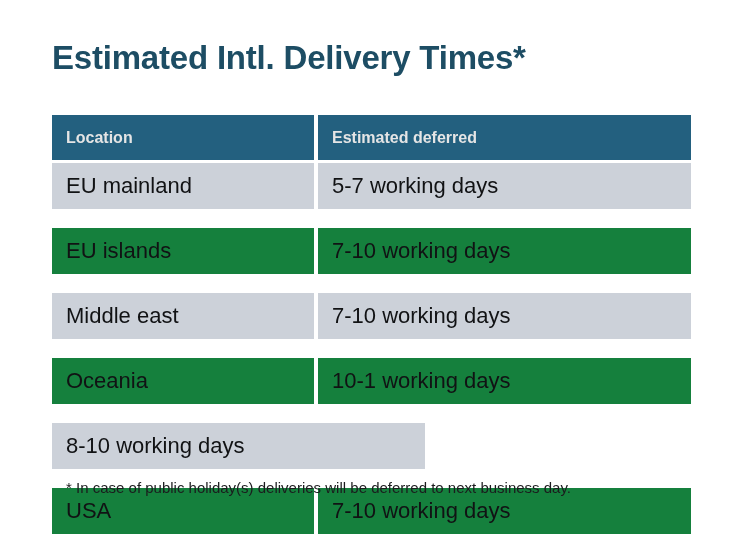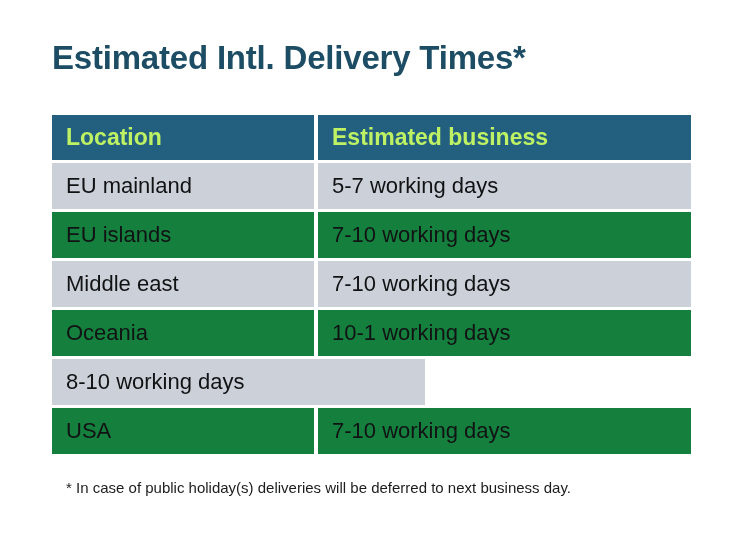--- a/index.html
+++ b/index.html
@@ -32,21 +32,21 @@
   }
   .delivery-table {
     position: absolute;
     left: 52px;
     top: 115px;
     width: 639px;
   }
   .table-row {
     display: flex;
     width: 100%;
-    margin-bottom: 3px;
+    margin-bottom: 19px;
   }
   .table-row:last-child {
     margin-bottom: 6px;
   }
   .cell {
     box-sizing: border-box;
     padding: 0 14px;
     display: flex;
     align-items: center;
     font-size: 22px;
@@ -59,23 +59,23 @@
     width: 262px;
     flex: 0 0 262px;
     margin-right: 4px;
   }
   .cell-delivery {
     width: 373px;
     flex: 0 0 373px;
   }
   .header-row .cell {
     background: #23607f;
-    color: #bef264;
+    color: #e5e5e5;
     font-weight: 700;
-    font-size: 23px;
+    font-size: 16px;
     height: 45px;
   }
   .header-row {
     margin-bottom: 3px;
   }
   .row-odd .cell {
     background: #ccd1d9;
   }
   .row-even .cell {
     background: #15803d;
@@ -95,21 +95,21 @@
 <body>
 
 <div class="page">
 
   <div class="page-title">Estimated Intl. Delivery Times*</div>
 
   <div class="delivery-table">
 
     <div class="table-row header-row">
       <div class="cell cell-location">Location</div>
-      <div class="cell cell-delivery">Estimated business</div>
+      <div class="cell cell-delivery">Estimated deferred</div>
     </div>
 
     <div class="table-row row-odd">
       <div class="cell cell-location">EU mainland</div>
       <div class="cell cell-delivery">5-7 working days</div>
     </div>
 
     <div class="table-row row-even">
       <div class="cell cell-location">EU islands</div>
       <div class="cell cell-delivery">7-10 working days</div>

